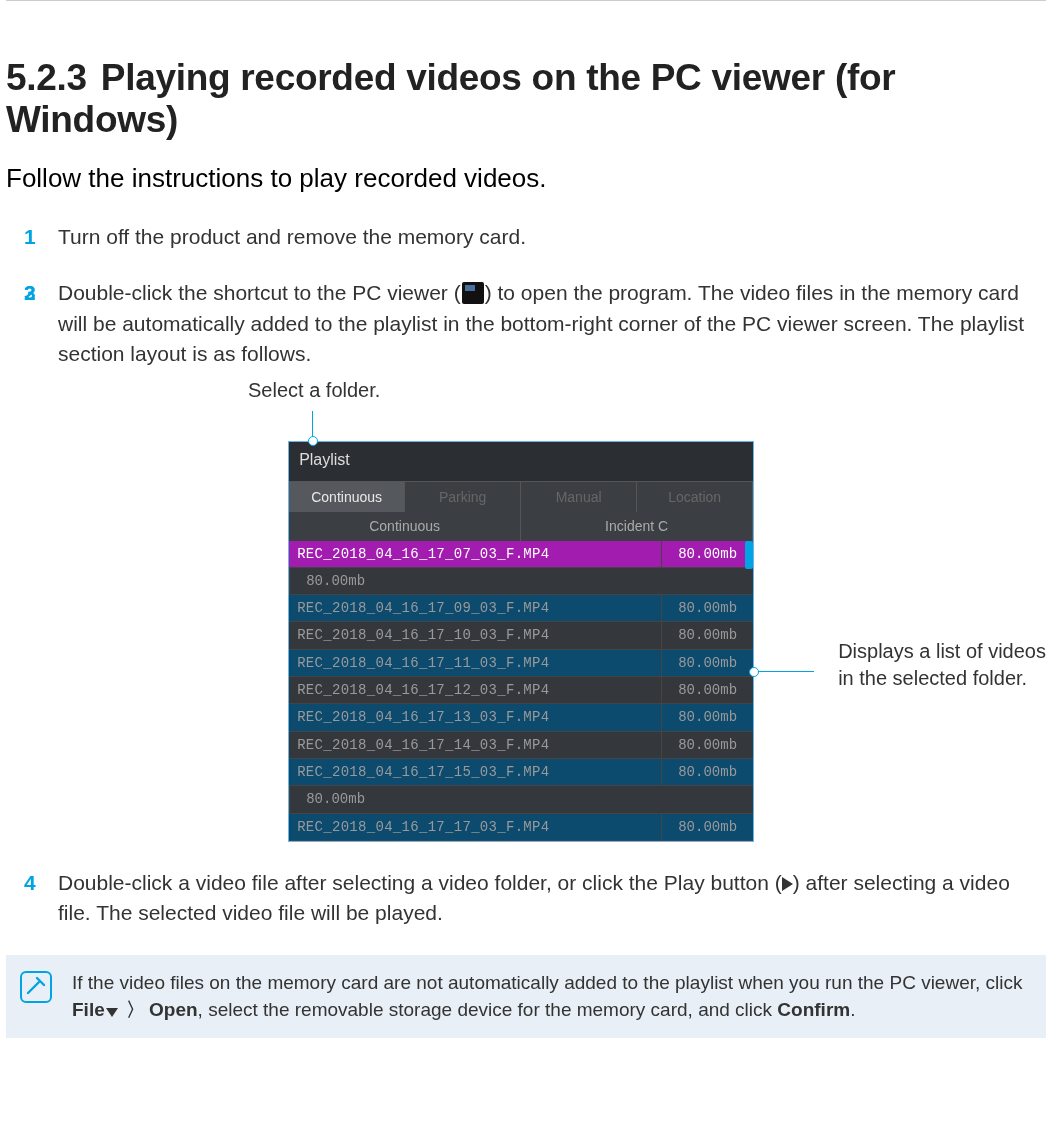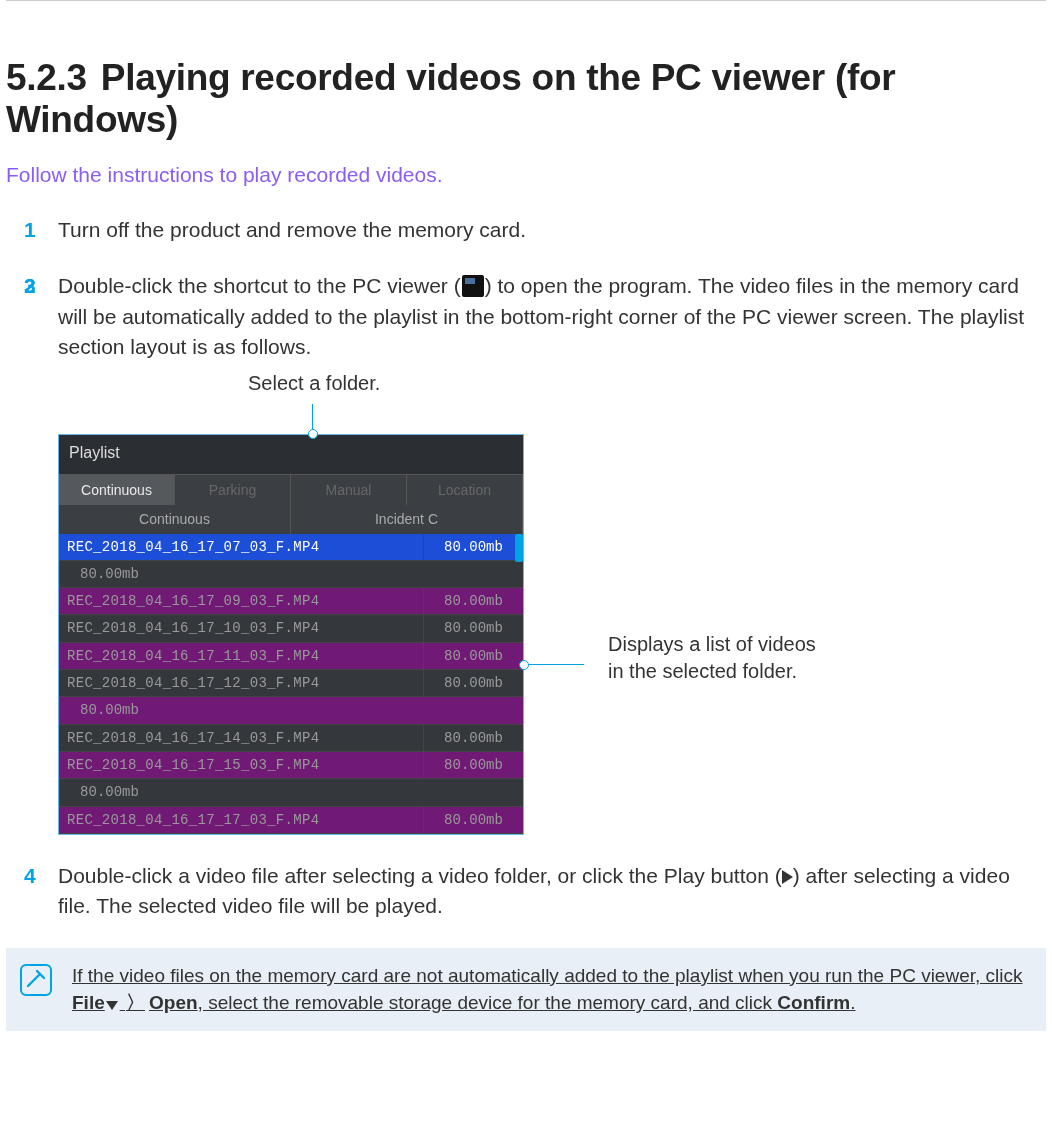--- a/index.html
+++ b/index.html
@@ -1,62 +1,62 @@
 <!DOCTYPE html>
 <html><head>
 <meta charset="utf-8">
 <style>
   * { box-sizing: border-box; margin: 0; padding: 0; }
   html, body { width: 1052px; background: #fff; font-family: Arial, Helvetica, sans-serif; color: #333; }
   .page { padding: 20px 0 0 0; border-top: 1px solid #ccc; margin: 0 6px; }
   h2.section-title { font-size: 37px; font-weight: 700; color: #222; letter-spacing: -0.3px; padding: 36px 0 18px 0; }
   h2.section-title .secnum { margin-right: 14px; }
-  p.intro { font-size: 21px; color: #8b5cf6; margin: 4px 0 28px 0; font-weight: 300; }
+  p.intro { font-size: 26px; color: #000000; margin: 4px 0 28px 0; font-weight: 300; }
   ol.steps { list-style: none; padding-left: 40px; }
   ol.steps > li { position: relative; font-size: 21px; color: #333; font-weight: 300; line-height: 1.45; margin-bottom: 26px; padding-left: 12px; }
   ol.steps > li .stepnum { position: absolute; left: -22px; top: 0; color: #00a4e3; font-weight: 700; font-size: 21px; }
   .shortcut-icon { display: inline-block; width: 22px; height: 22px; background: #111; vertical-align: -4px; margin: 0 1px; border-radius: 2px; position: relative; }
   .shortcut-icon::after { content: ""; position: absolute; left: 3px; top: 3px; width: 10px; height: 6px; background: #4a6f9e; }
 
   
   .figure-wrap { margin: 6px 0 4px 0; }
   .callout-top { text-align: left; margin-left: 190px; font-size: 20px; color: #333; font-weight: 300; margin-bottom: 6px; }
   .callout-line-top { width: 1px; height: 30px; background: #00a4e3; margin-left: 254px; position: relative; }
   .callout-line-top::after { content: ""; position: absolute; bottom: -5px; left: -4px; width: 8px; height: 8px; border: 1px solid #00a4e3; border-radius: 50%; background: #fff; }
 
-  .playlist-panel-row { display: flex; align-items: center; }
+  .playlist-panel-row { display: flex; align-items: center; justify-content: flex-end; }
   .playlist-panel { width: 466px; border: 1px solid #6ab6e6; background: #2b2f33; font-family: "Courier New", monospace; }
   .playlist-title { background: #2b2f33; color: #ddd; font-size: 16px; padding: 6px 10px 10px 10px; font-family: Arial, sans-serif; font-weight: 400; border-bottom: 1px solid #555; }
   .tabrow { display: flex; background: #3b3f44; }
   .tab { flex: 1; text-align: center; padding: 5px 0; font-size: 14px; font-family: Arial, sans-serif; border-right: 1px solid #555; color: #666; }
   .tab.active { background: #55595e; color: #e8e8e8; }
   .subtabrow { display: flex; background: #3b3f44; }
   .subtab { flex: 1; text-align: center; padding: 4px 0; font-size: 14px; font-family: Arial, sans-serif; color: #aaa; border-right: 1px solid #555; }
   .file-list { overflow: hidden; position: relative; }
   .file-row { display: flex; font-size: 14px; border-bottom: 1px solid #444; }
   .file-row.alt { background: #34383d; }
-  .file-row.plain { background: #701a75; }
+  .file-row.plain { background: #0c4a6e; }
   .file-name { flex: 1; padding: 3px 8px; color: #999; white-space: nowrap; letter-spacing: 0.3px; }
-  .file-size { width: 100px; text-align: center; padding: 3px 0; color: #999; border-left: 1px solid #444; }
-  .file-row.selected { background: #1d4ed8; }
+  .file-size { width: 92px; text-align: center; padding: 3px 0; color: #999; border-left: 1px solid #444; }
+  .file-row.selected { background: #a21caf; }
   .file-row.selected .file-name, .file-row.selected .file-size { color: #fff; }
   .scrollbar { position: absolute; right: 0; top: 0; width: 8px; height: 28px; background: #00a4e3; border-radius: 2px; }
 
   .side-callout { display: flex; align-items: center; margin-left: 0; }
   .side-line { width: 60px; height: 1px; background: #00a4e3; position: relative; margin-top: 60px; }
   .side-line::before { content: ""; position: absolute; left: -5px; top: -4px; width: 8px; height: 8px; border: 1px solid #00a4e3; border-radius: 50%; background: #fff; }
   .side-text { font-size: 20px; color: #333; font-weight: 300; line-height: 1.35; margin-left: 24px; margin-top: 48px; }
 
   .play-glyph { display: inline-block; width: 0; height: 0; border-left: 11px solid #333; border-top: 7px solid transparent; border-bottom: 7px solid transparent; vertical-align: -1px; }
 
   
   .note-box { display: flex; background: #e8eff6; padding: 14px 16px 14px 12px; margin-top: 22px; align-items: flex-start; }
   .note-icon { flex: 0 0 44px; margin-right: 10px; }
   .note-icon svg { width: 36px; height: 36px; }
-  .note-text { font-size: 19px; color: #333; font-weight: 300; line-height: 1.45; text-decoration: underline; }
+  .note-text { font-size: 19px; color: #333; font-weight: 300; line-height: 1.45; }
   .note-text b { font-weight: 700; }
   .tri-down { display: inline-block; width: 0; height: 0; border-left: 6px solid transparent; border-right: 6px solid transparent; border-top: 9px solid #333; vertical-align: -1px; margin: 0 2px 0 1px; }
   .chev { font-weight: 700; margin: 0 4px 0 1px; }
 </style>
 </head>
 <body>
 
 <div class="page">
 
   <h2 class="section-title">
@@ -115,20 +115,21 @@
                 </div>
                 <div class="file-row plain">
                   <div class="file-name">REC_2018_04_16_17_11_03_F.MP4</div>
                   <div class="file-size">80.00mb</div>
                 </div>
                 <div class="file-row alt">
                   <div class="file-name">REC_2018_04_16_17_12_03_F.MP4</div>
                   <div class="file-size">80.00mb</div>
                 </div>
                 <div class="file-row plain">
+                  <div class="file-name">REC_2018_04_16_17_13_03_F.MP4</div>
                   <div class="file-size">80.00mb</div>
                 </div>
                 <div class="file-row alt">
                   <div class="file-name">REC_2018_04_16_17_14_03_F.MP4</div>
                   <div class="file-size">80.00mb</div>
                 </div>
                 <div class="file-row plain">
                   <div class="file-name">REC_2018_04_16_17_15_03_F.MP4</div>
                   <div class="file-size">80.00mb</div>
                 </div>

